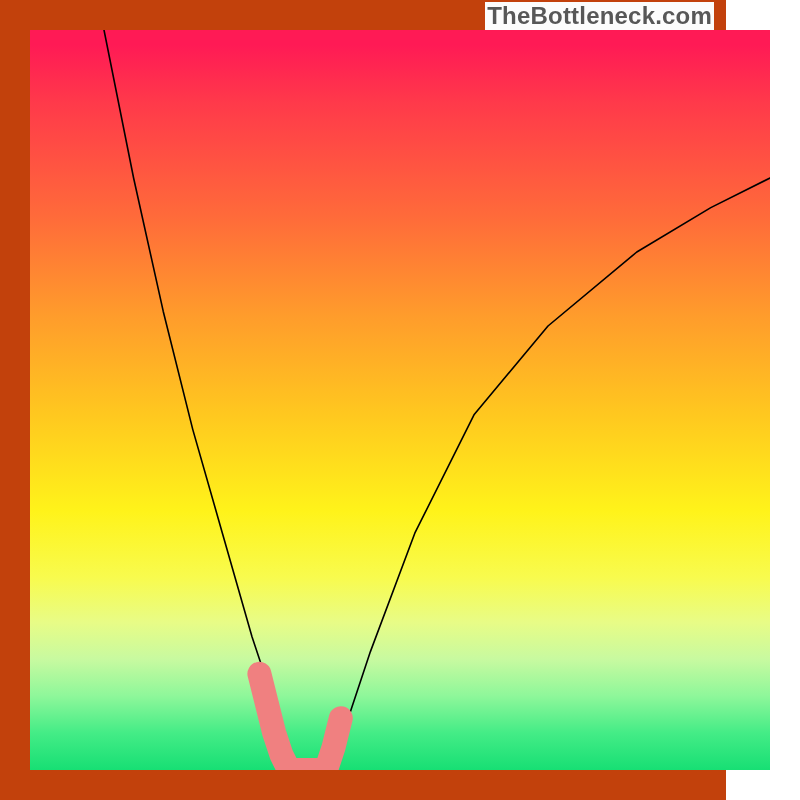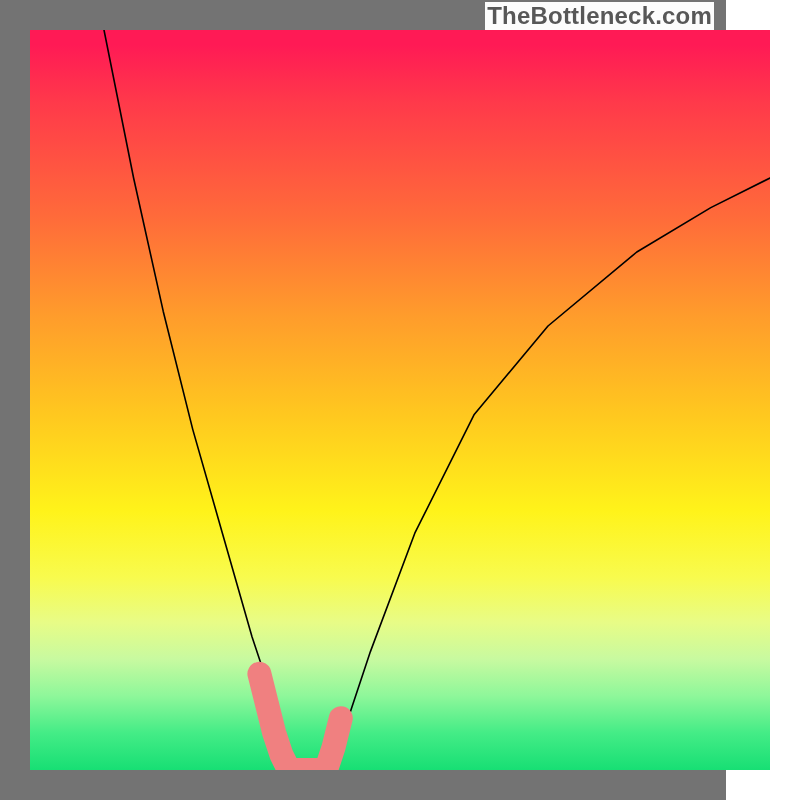--- a/index.html
+++ b/index.html
@@ -8,21 +8,21 @@
     background: #fff;
     width: 800px;
     height: 800px;
     overflow: hidden;
     font-family: Arial, Helvetica, sans-serif;
   }
   .frame {
     position: relative;
     width: 726px;
     height: 800px;
-    background: #737373;
+    background: #c2410c;
   }
   .watermark {
     position: absolute;
     top: 2px;
     right: 12px;
     color: #575757;
     background: #fcfcfc;
     font-size: 24px;
     font-weight: 600;
     padding: 0 2px;

